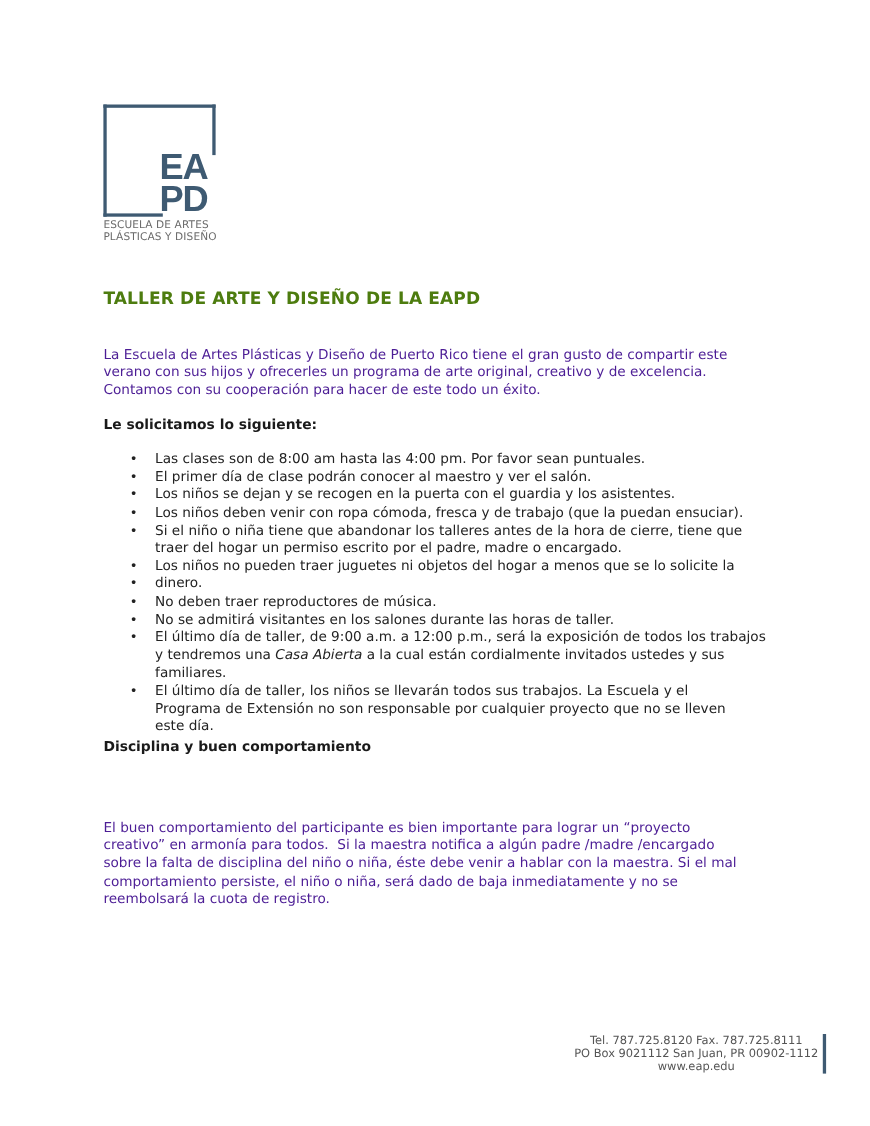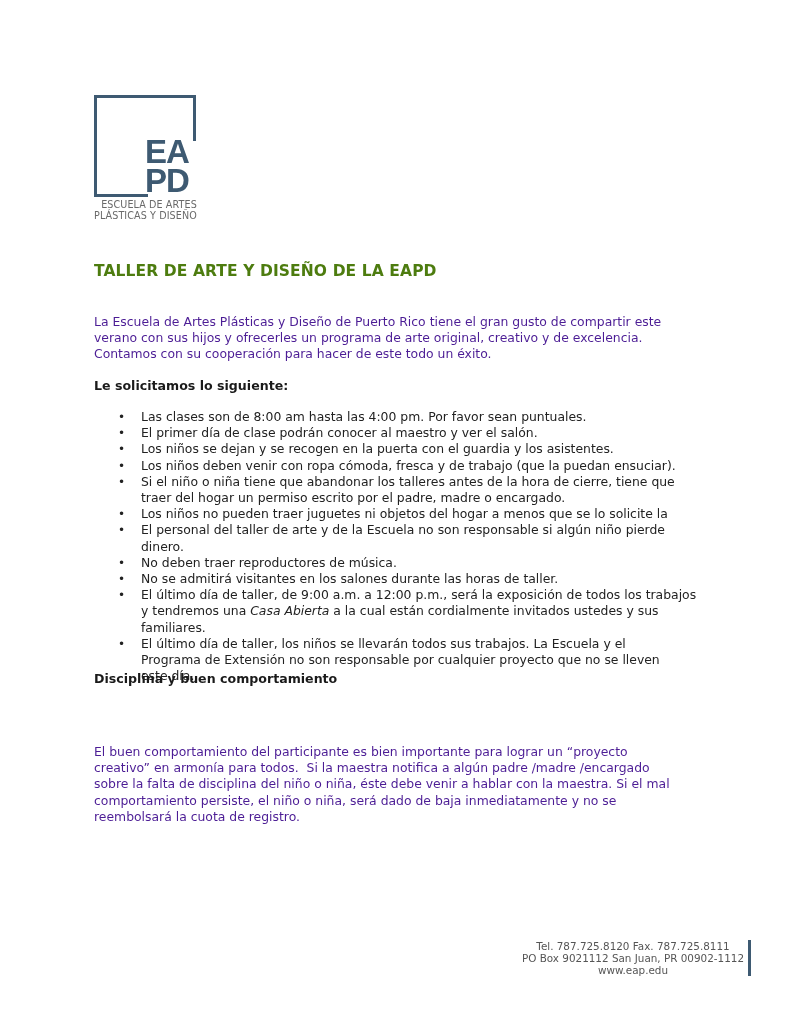--- a/index.html
+++ b/index.html
@@ -7,21 +7,21 @@
   body { position: relative; font-family: "Liberation Sans", "DejaVu Sans", sans-serif; color: #1f1f1f; }
 
   
   .logo { position: absolute; left: 94px; top: 95px; width: 102px; height: 102px; }
   .logo .top { position: absolute; left: 0; top: 0; width: 102px; height: 3px; background: #3e5a72; }
   .logo .left { position: absolute; left: 0; top: 0; width: 3px; height: 102px; background: #3e5a72; }
   .logo .right { position: absolute; right: 0; top: 0; width: 3px; height: 46px; background: #3e5a72; }
   .logo .bottom { position: absolute; left: 0; bottom: 0; width: 54px; height: 3px; background: #3e5a72; }
   .logo .letters { position: absolute; left: 51px; top: 42px; width: 52px; font-family: "Liberation Sans", sans-serif; font-weight: bold; color: #3e5a72; font-size: 33px; line-height: 29px; letter-spacing: -1px; }
   .logo .letters div { height: 29px; }
-  .logo-sub { position: absolute; left: 94px; top: 199px; font-family: "DejaVu Sans", sans-serif; font-size: 9.6px; line-height: 11px; color: #6a6a6a; letter-spacing: 0.1px; text-align: right; }
+  .logo-sub { position: absolute; left: 94px; top: 199px; font-family: "DejaVu Sans", sans-serif; font-size: 9.6px; line-height: 11px; color: #6a6a6a; letter-spacing: 0.1px; }
 
   
   .title { position: absolute; left: 94px; top: 262px; font-family: "DejaVu Sans", sans-serif; font-weight: bold; font-size: 15.5px; color: #4d7c0f; letter-spacing: 0.1px; }
 
   .para { position: absolute; left: 94px; width: 640px; font-family: "DejaVu Sans", sans-serif; font-size: 12.4px; line-height: 16.2px; color: #4c1d95; }
   .intro { top: 314px; }
   .h2 { position: absolute; left: 94px; font-family: "DejaVu Sans", sans-serif; font-weight: bold; font-size: 12.6px; color: #1a1a1a; }
   .h-solicit { top: 378px; }
   .h-disc { top: 671px; }
 
@@ -85,21 +85,20 @@
     <span class="bullet">•</span>
     <div>Si el niño o niña tiene que abandonar los talleres antes de la hora de cierre, tiene que</div>
     <div>traer del hogar un permiso escrito por el padre, madre o encargado.</div>
   </li>
   <li>
     <span class="bullet">•</span>
     <div>Los niños no pueden traer juguetes ni objetos del hogar a menos que se lo solicite la</div>
   </li>
   <li>
     <span class="bullet">•</span>
-    <div>El personal del taller de arte y de la Escuela no son responsable si algún niño pierde</div>
     <div>dinero.</div>
   </li>
   <li>
     <span class="bullet">•</span>
     <div>No deben traer reproductores de música.</div>
   </li>
   <li>
     <span class="bullet">•</span>
     <div>No se admitirá visitantes en los salones durante las horas de taller.</div>
   </li>

